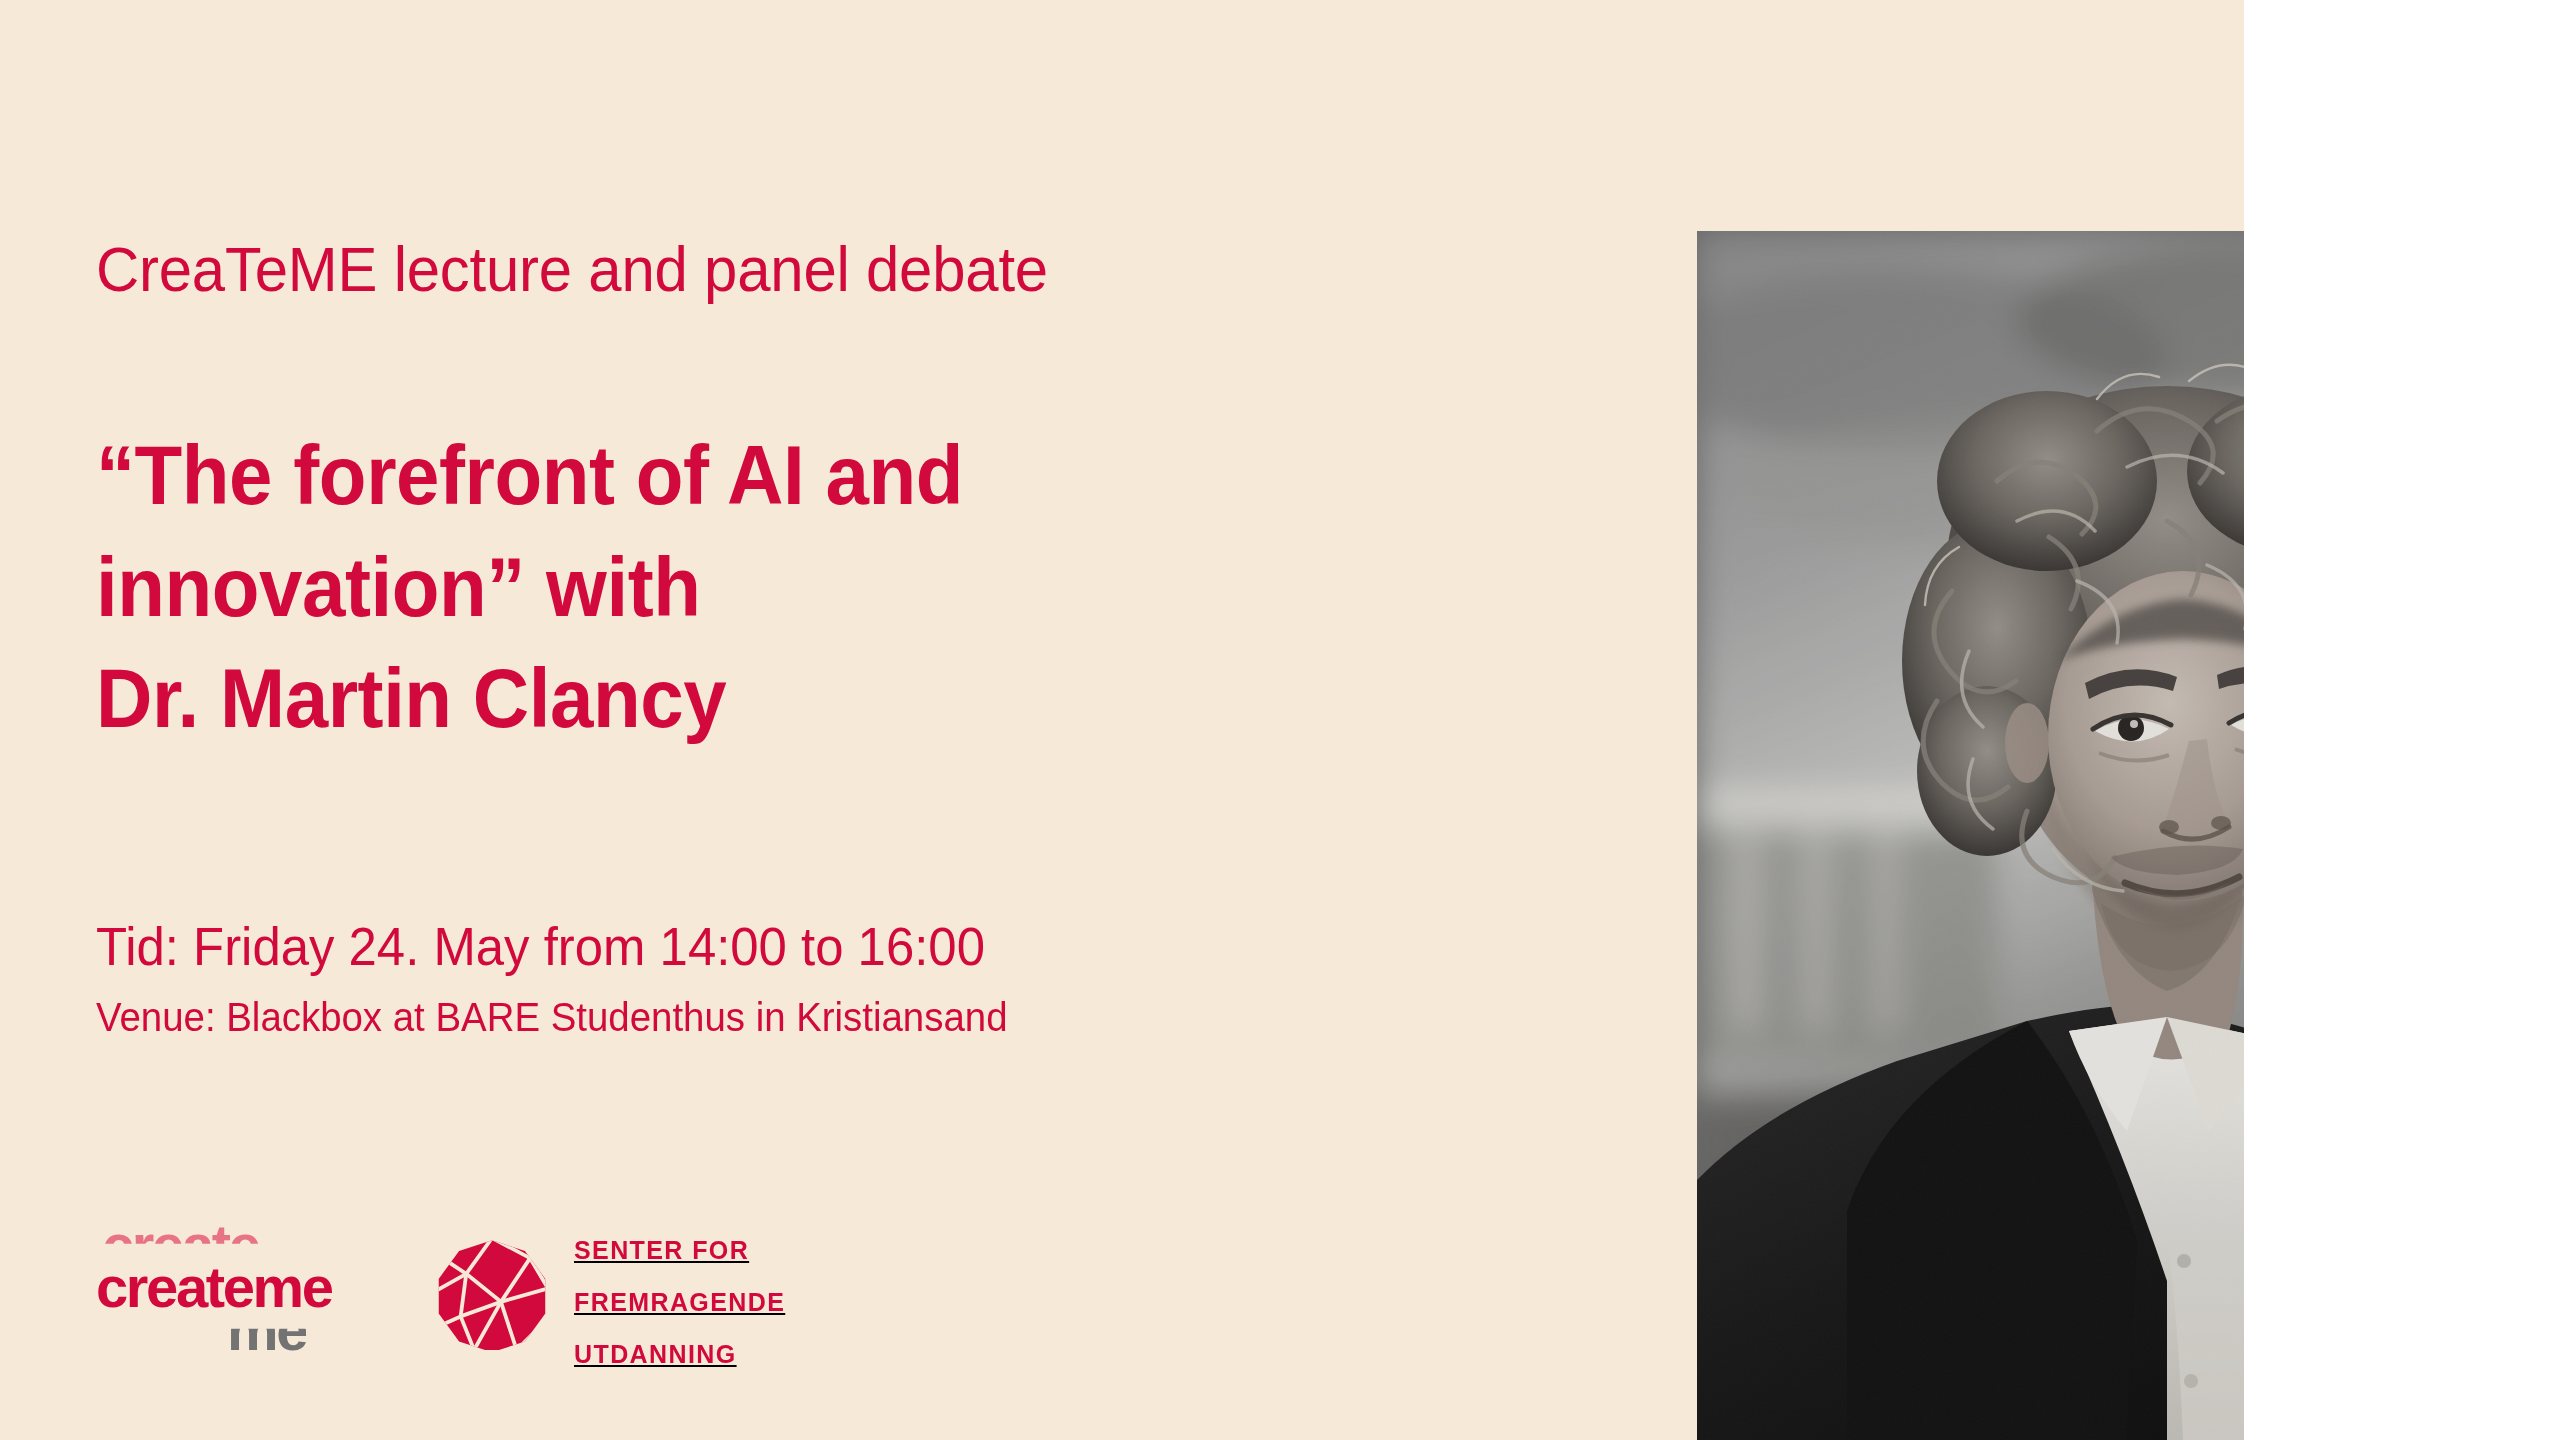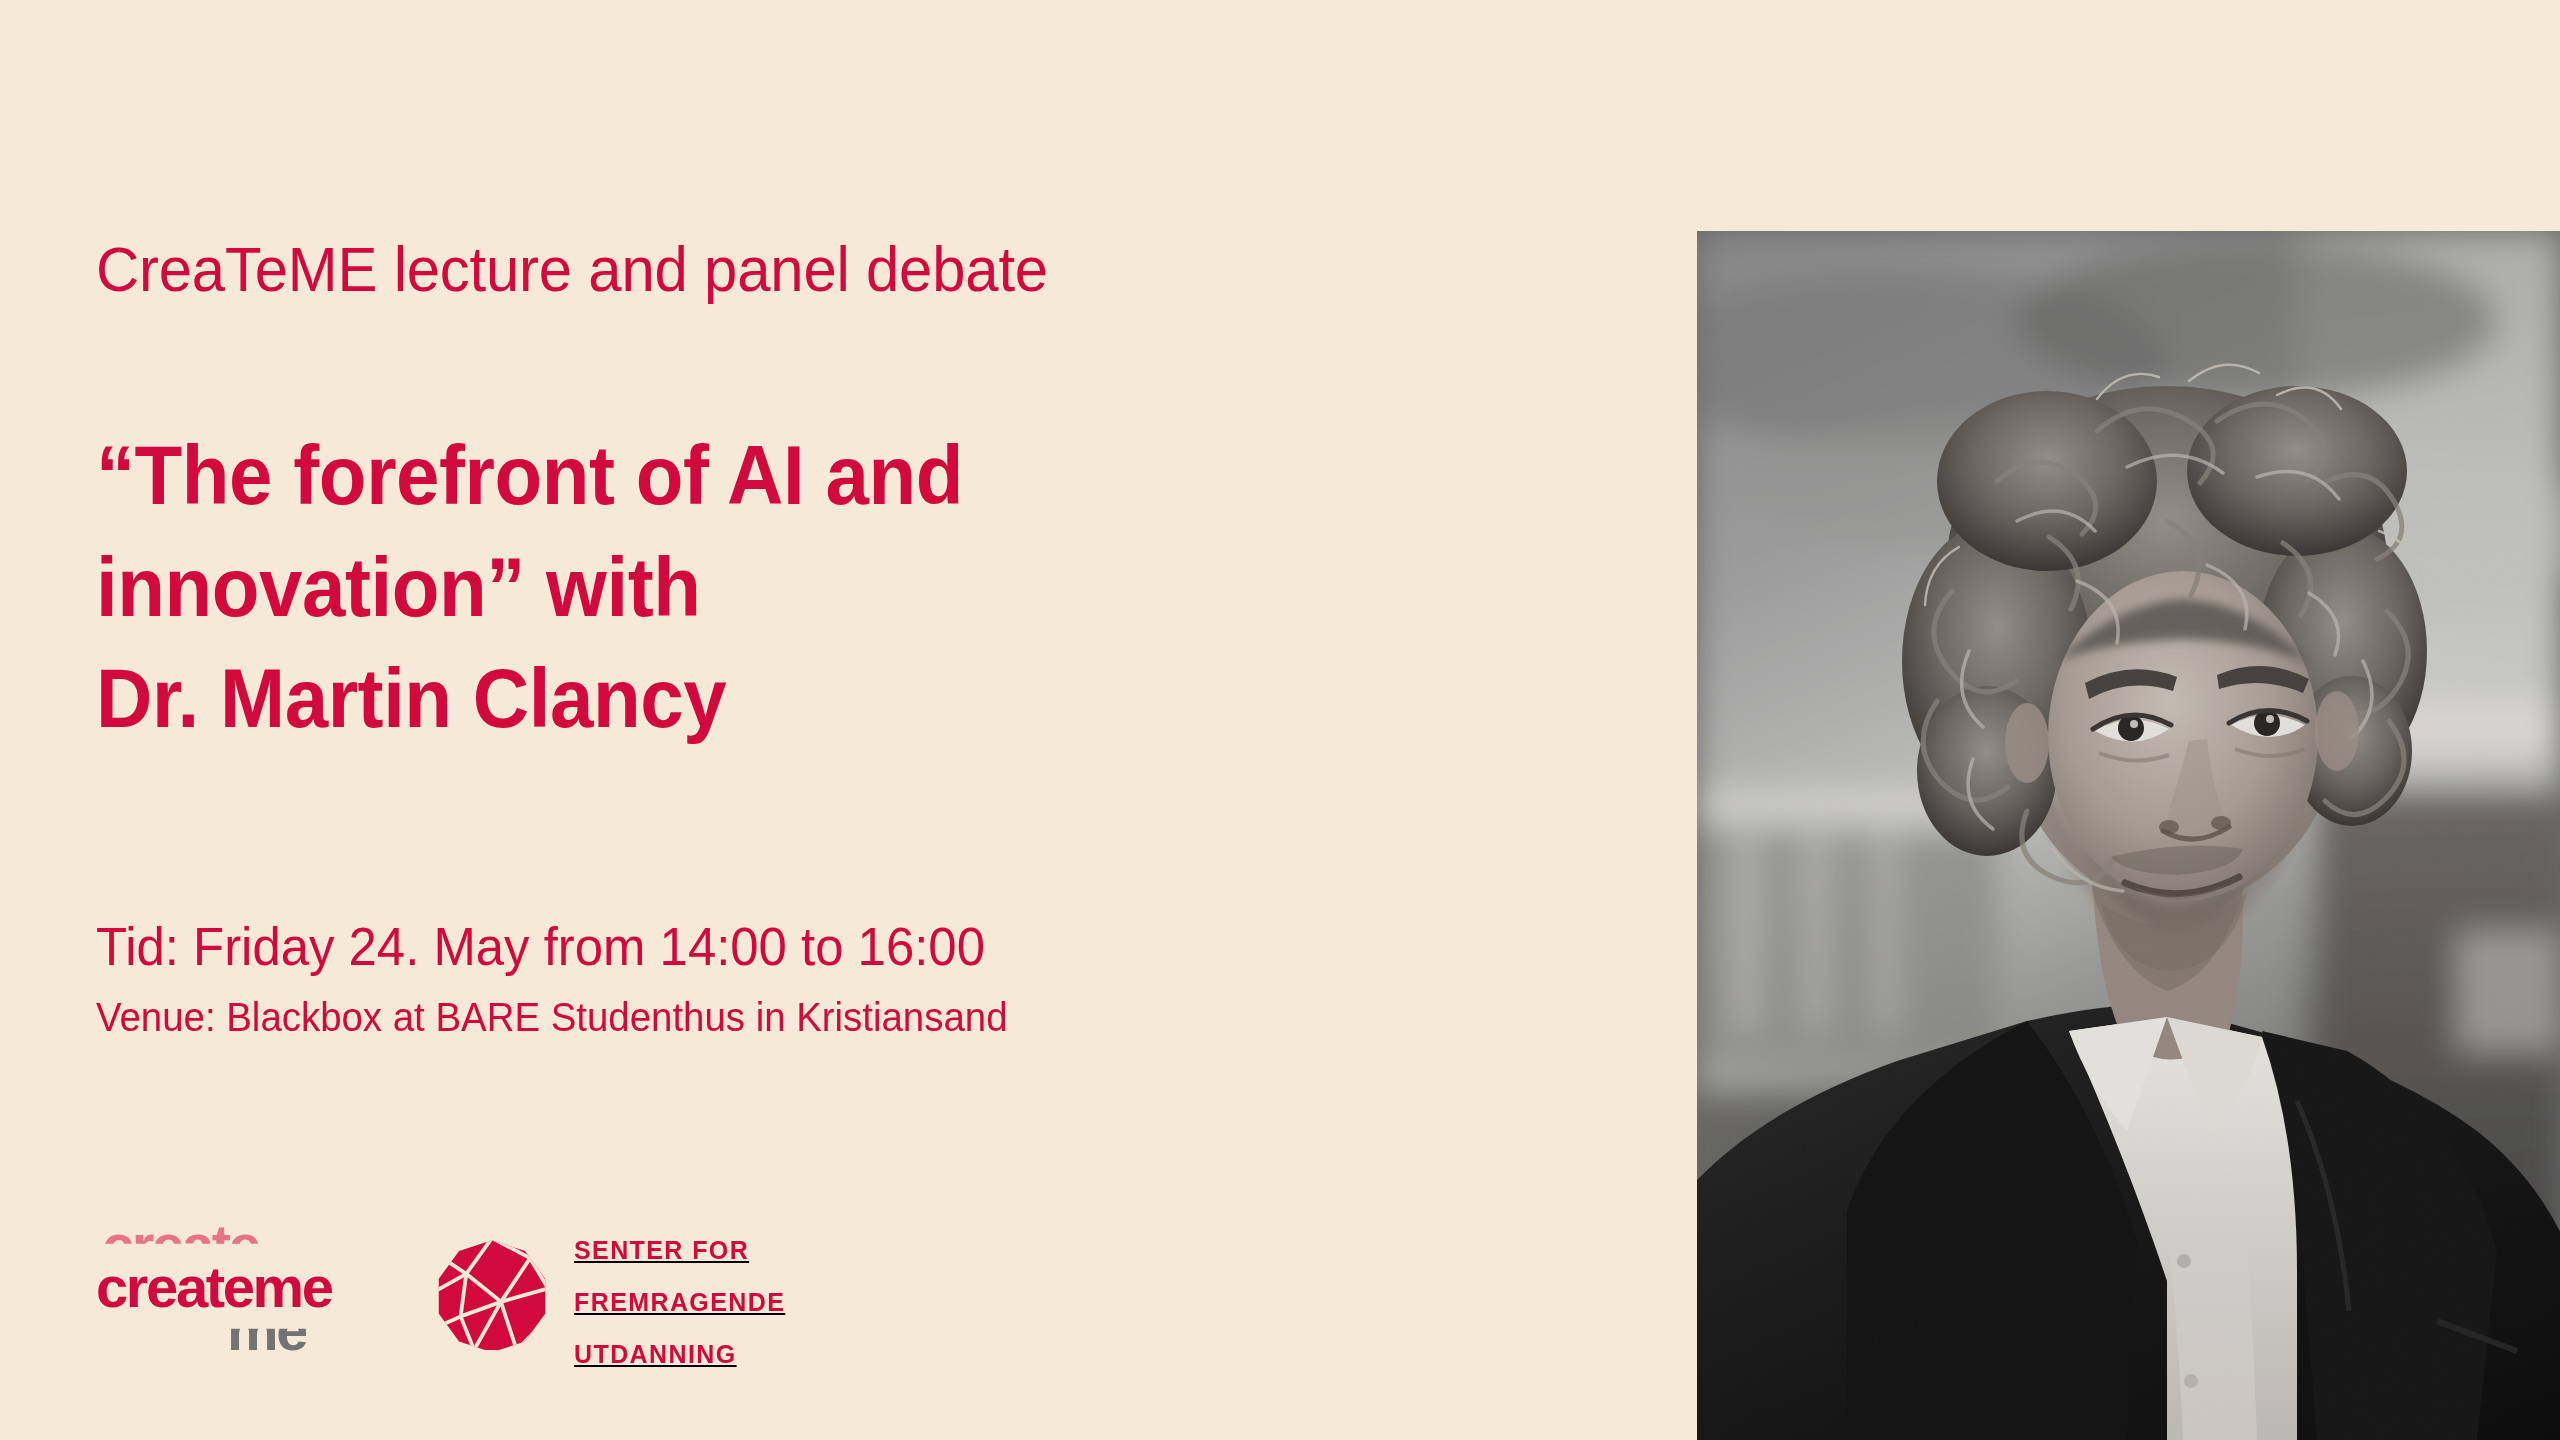--- a/index.html
+++ b/index.html
@@ -7,21 +7,21 @@
     padding: 0;
   }
   body {
     width: 2560px;
     height: 1440px;
     overflow: hidden;
     font-family: "Liberation Sans", sans-serif;
   }
   #poster {
     position: relative;
-    width: 2560px;
+    width: 2244px;
     height: 1440px;
     background: #F6E9D8;
     overflow: hidden;
   }
 
   
   #text-column {
     position: absolute;
     left: 96px;
     top: 0;

